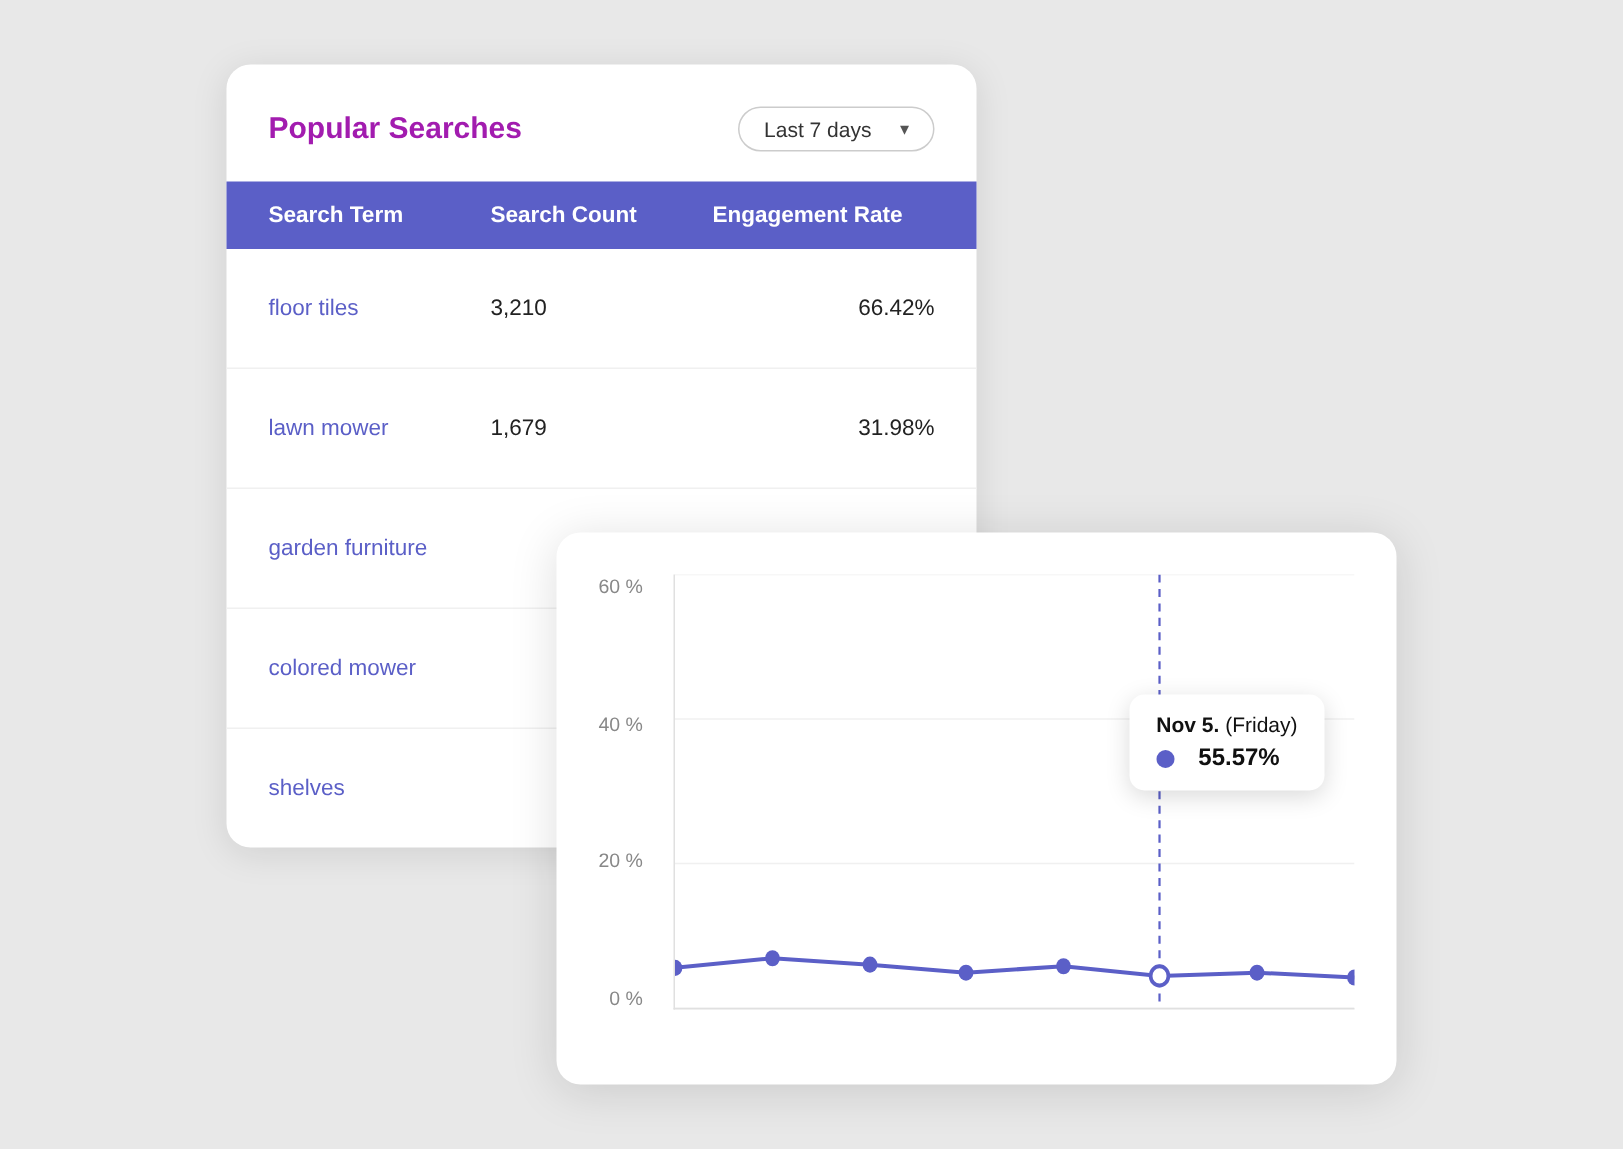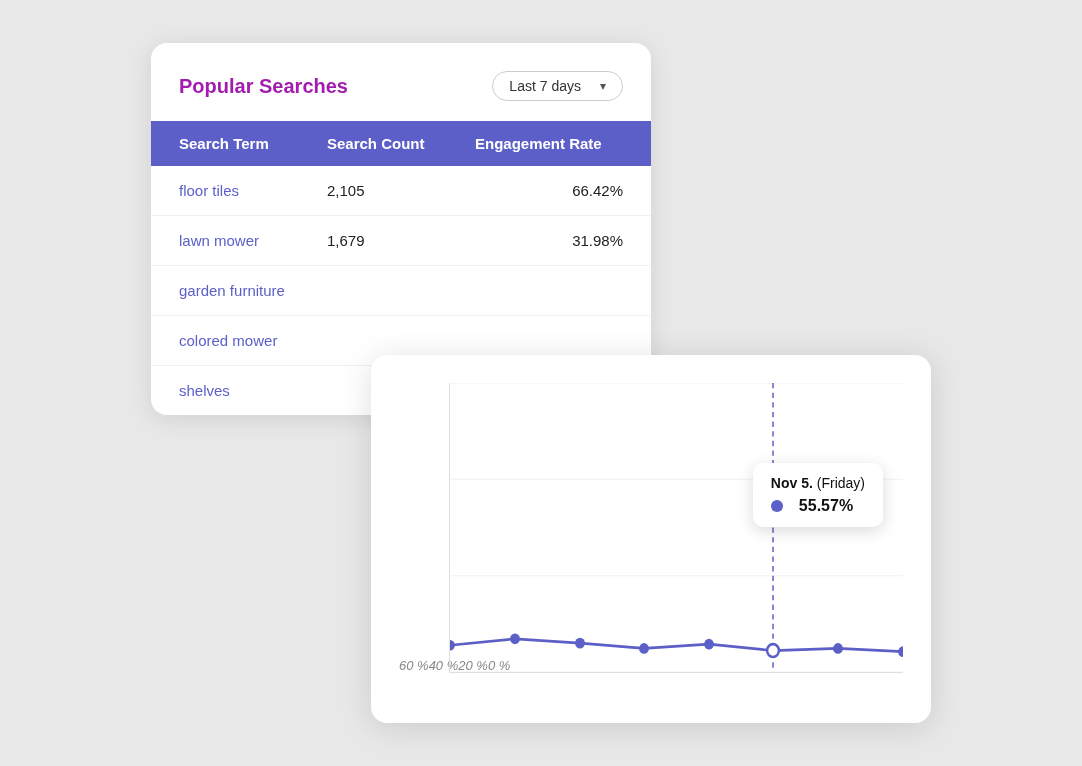--- a/index.html
+++ b/index.html
@@ -74,21 +74,21 @@
 
     .th {
       font-size: 15px;
       font-weight: 600;
       color: #fff;
     }
 
     .table-row {
       display: grid;
       grid-template-columns: 1fr 1fr 1fr;
-      padding: 16px 28px;
+      padding: 31px 28px;
       border-bottom: 1.5px solid #f0f0f0;
       align-items: center;
     }
 
     .table-row:last-child {
       border-bottom: none;
     }
 
     .term-cell {
       font-size: 15px;
@@ -133,25 +133,24 @@
       width: 100%;
       height: 320px;
     }
 
     .y-axis {
       position: absolute;
       left: 0;
       top: 0;
       bottom: 30px;
       display: flex;
-      flex-direction: row;
+      flex-direction: column;
       justify-content: space-between;
       align-items: flex-end;
       padding-right: 8px;
-      font-style: italic;
     }
 
     .y-label {
       font-size: 13px;
       color: #888;
     }
 
     .chart-inner {
       position: absolute;
       left: 50px;
@@ -246,21 +245,21 @@
     </div>
 
     <div class="table-header">
       <span class="th">Search Term</span>
       <span class="th">Search Count</span>
       <span class="th">Engagement Rate</span>
     </div>
 
     <div class="table-row">
       <span class="term-cell">floor tiles</span>
-      <span class="count-cell">2,105</span>
+      <span class="count-cell">3,210</span>
       <span class="rate-cell">66.42%</span>
     </div>
 
     <div class="table-row">
       <span class="term-cell">lawn mower</span>
       <span class="count-cell">1,679</span>
       <span class="rate-cell">31.98%</span>
     </div>
 
     <div class="table-row">

